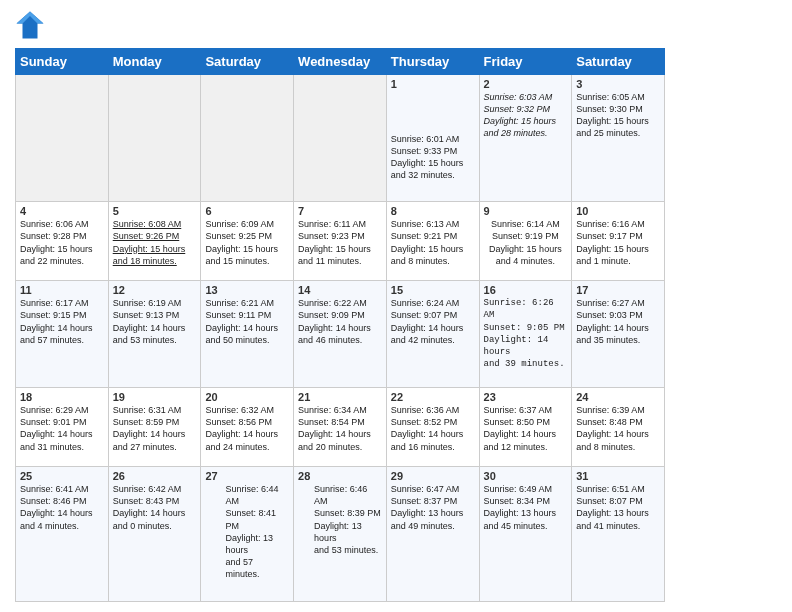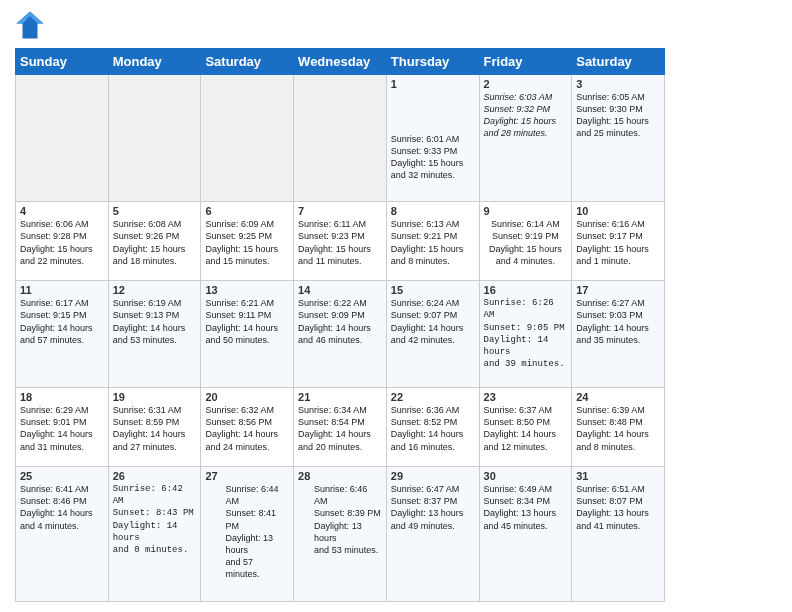--- a/index.html
+++ b/index.html
@@ -172,21 +172,21 @@
         <tr>
           <td>
             <span class="day-num">4</span>
             <div class="day-info" style="white-space: pre-line;">Sunrise: 6:06 AM
 Sunset: 9:28 PM
 Daylight: 15 hours
 and 22 minutes.</div>
           </td>
           <td>
             <span class="day-num">5</span>
-            <div class="day-info" style="white-space: pre-line;">Sunrise: 6:08 AM
+            <div class="day-info" style="white-space: pre-line; text-decoration: underline;">Sunrise: 6:08 AM
 Sunset: 9:26 PM
 Daylight: 15 hours
 and 18 minutes.</div>
           </td>
           <td>
             <span class="day-num">6</span>
             <div class="day-info" style="white-space: pre-line;">Sunrise: 6:09 AM
 Sunset: 9:25 PM
 Daylight: 15 hours
 and 15 minutes.</div>
@@ -325,21 +325,21 @@
         <tr>
           <td>
             <span class="day-num">25</span>
             <div class="day-info" style="white-space: pre-line;">Sunrise: 6:41 AM
 Sunset: 8:46 PM
 Daylight: 14 hours
 and 4 minutes.</div>
           </td>
           <td>
             <span class="day-num">26</span>
-            <div class="day-info" style="white-space: pre-line; font-family: Liberation Mono, monospace;">Sunrise: 6:42 AM
+            <div class="day-info" style="white-space: pre-line;">Sunrise: 6:42 AM
 Sunset: 8:43 PM
 Daylight: 14 hours
 and 0 minutes.</div>
           </td>
           <td>
             <span class="day-num">27</span>
             <div class="day-info" style="white-space: pre-line; margin-left: 20px;">Sunrise: 6:44 AM
 Sunset: 8:41 PM
 Daylight: 13 hours
 and 57 minutes.</div>

